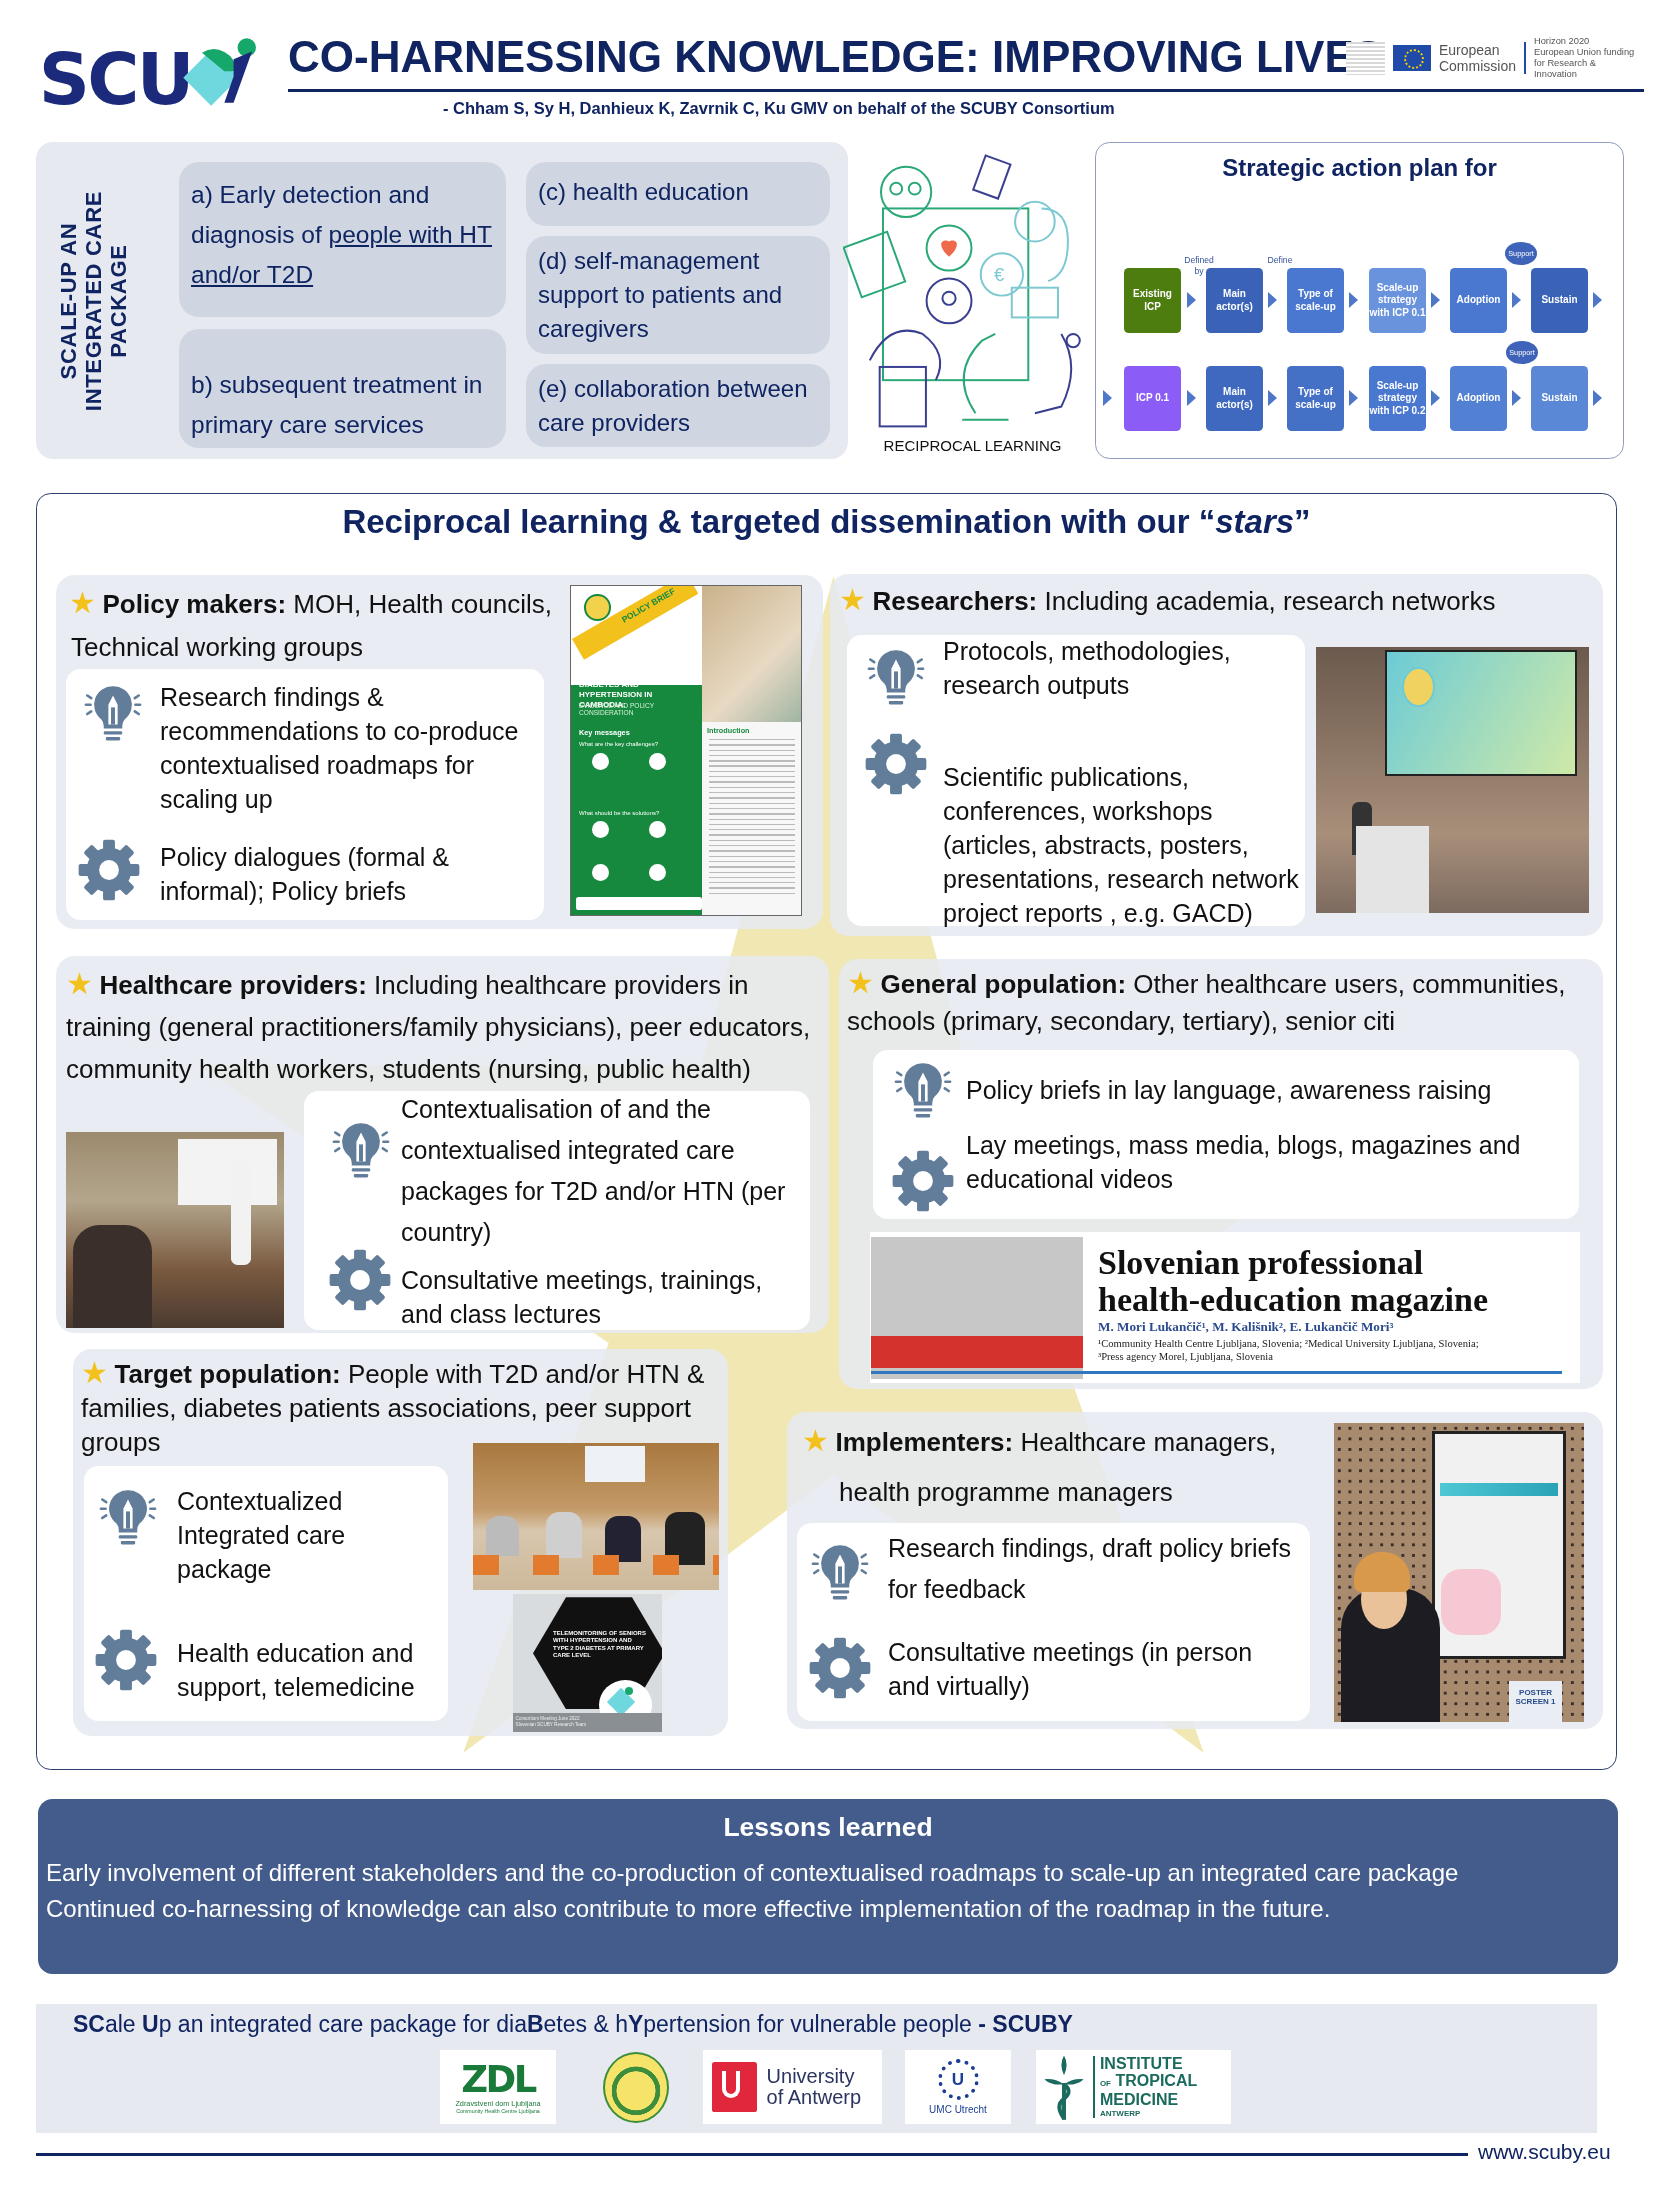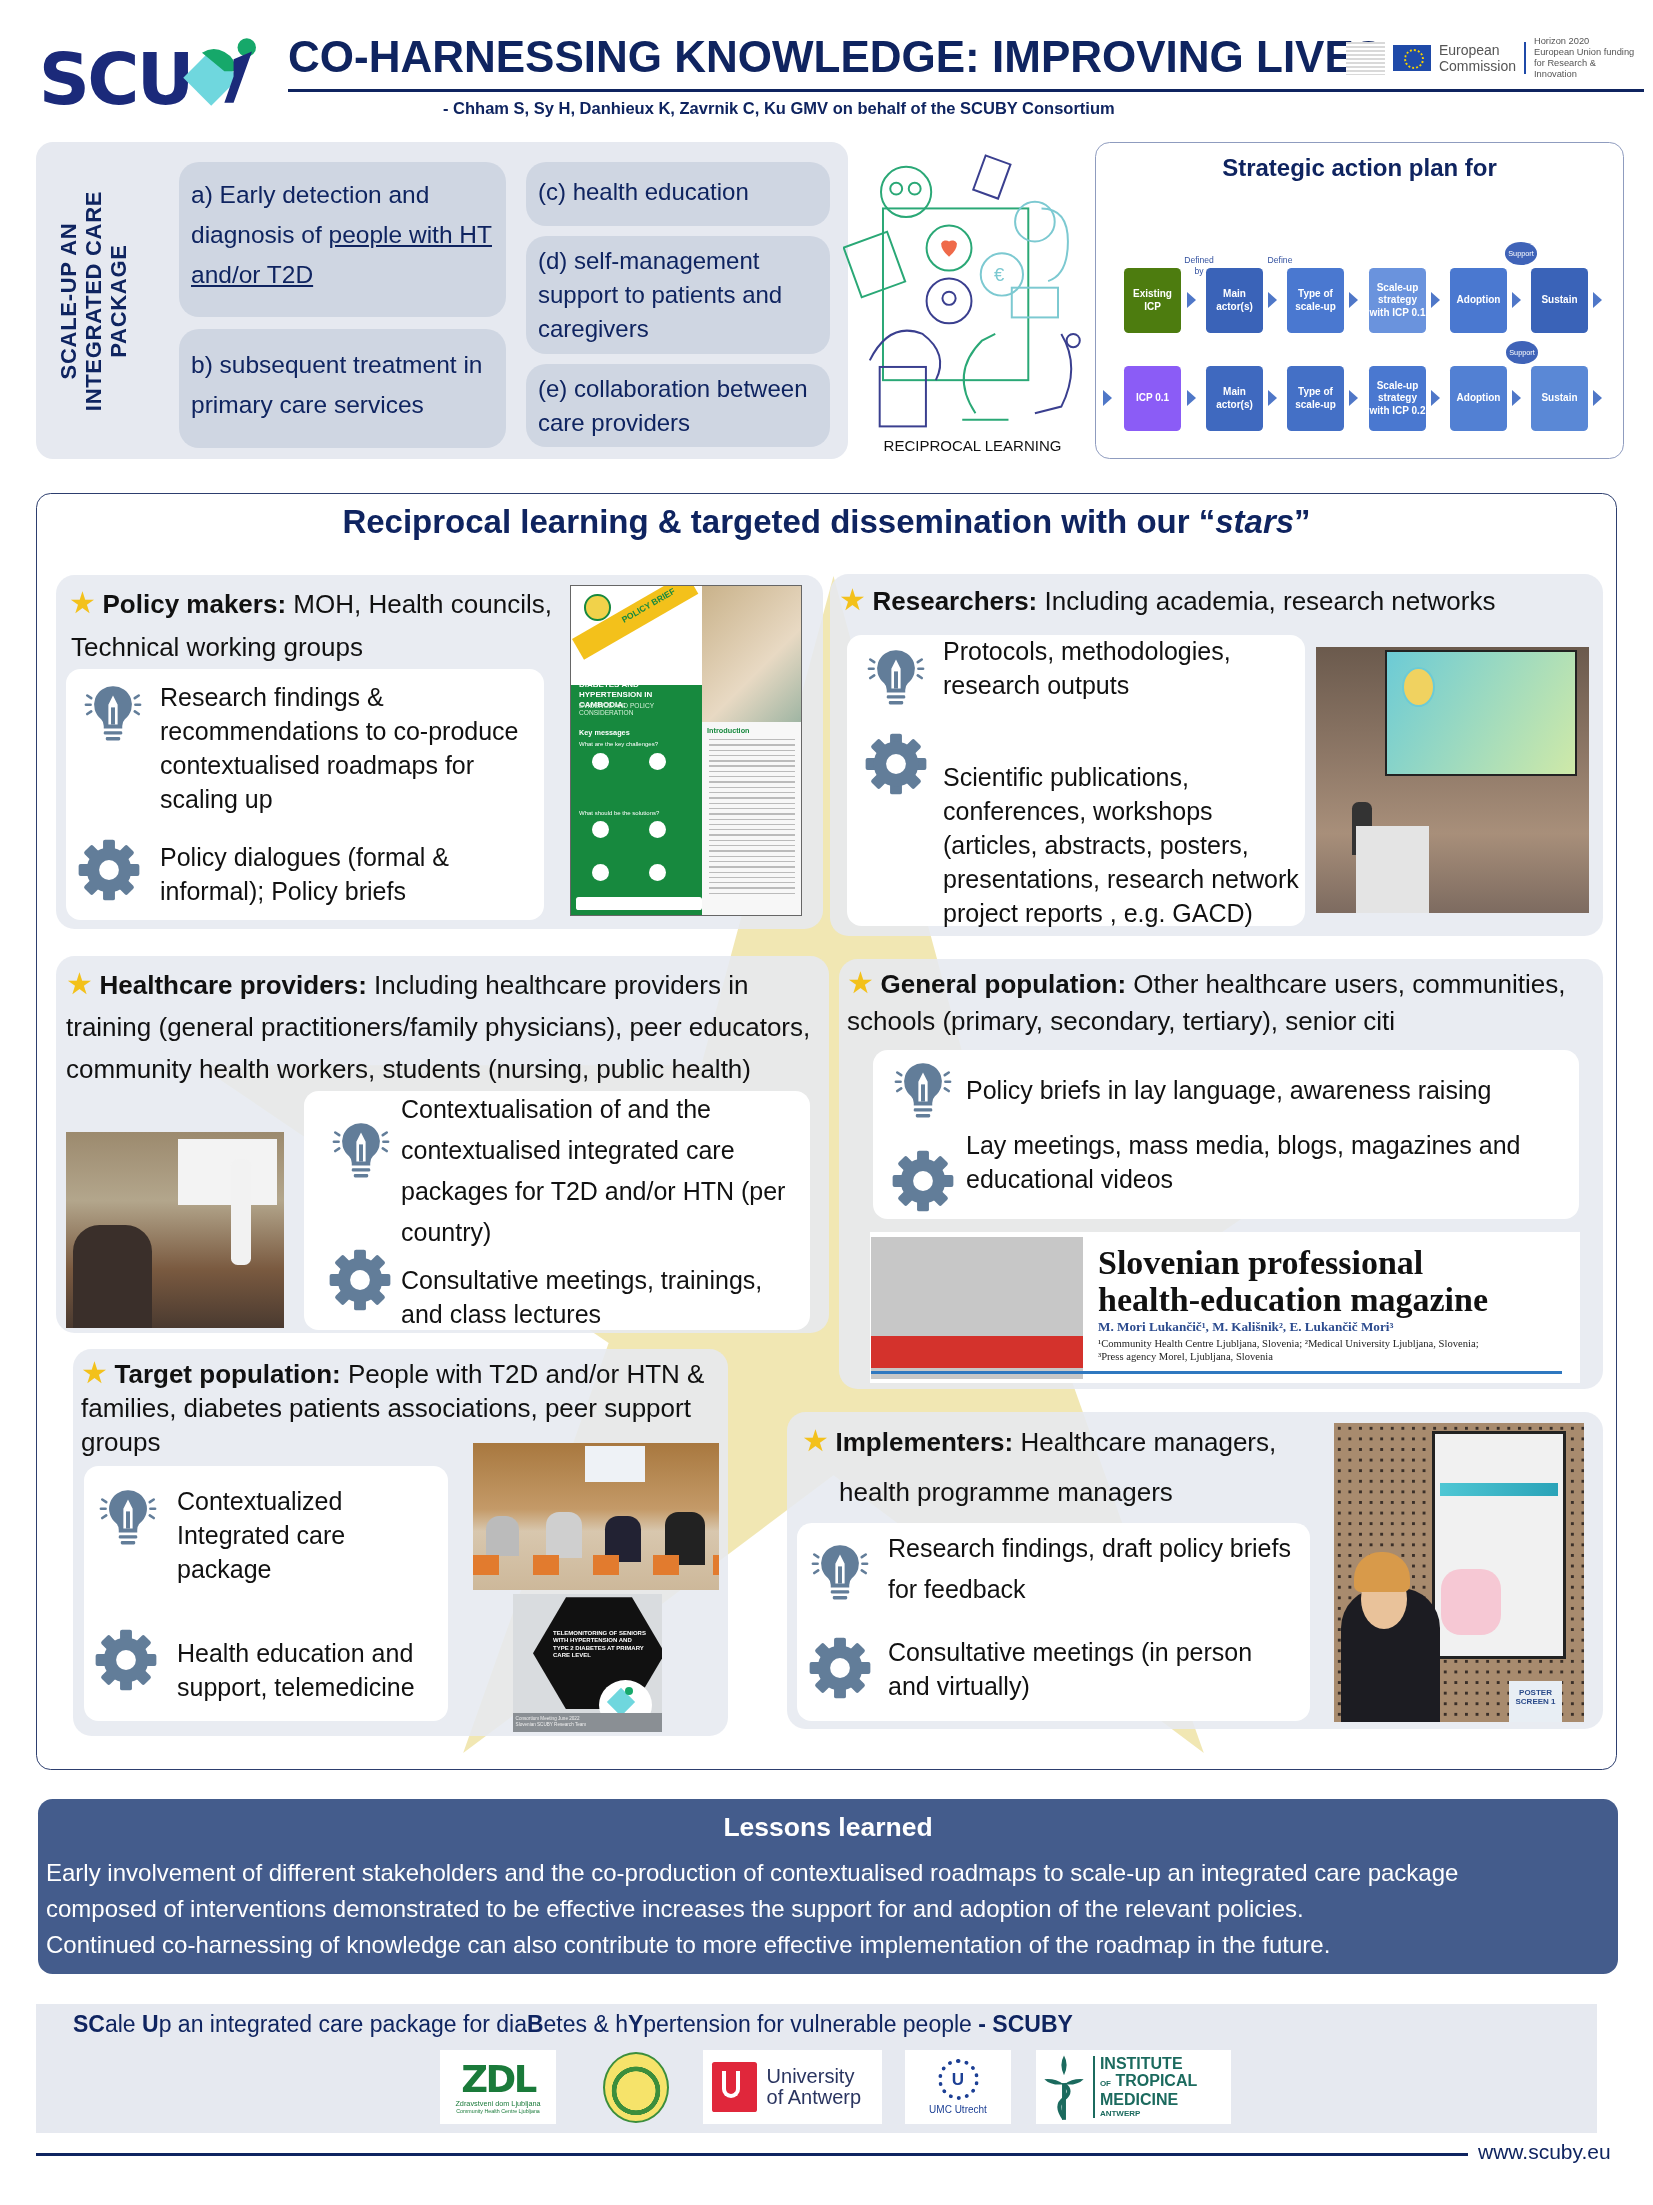--- a/index.html
+++ b/index.html
@@ -98,21 +98,21 @@
 <div class="abs" id="icp-vert">
   <div class="vt">
     <div>SCALE-UP AN</div>
     <div>INTEGRATED CARE</div>
     <div>PACKAGE</div>
   </div>
 </div>
 <div class="icp-box" style="left:179px;top:162px;width:327px;height:155px;">
   <span>a) Early detection and diagnosis of </span><span class="u">people with HT and/or T2D</span>
 </div>
-<div class="icp-box" style="left:179px;top:329px;width:327px;height:119px;padding-top:16px;">b) subsequent treatment in primary care services</div>
+<div class="icp-box" style="left:179px;top:329px;width:327px;height:119px;padding-top:36px;">b) subsequent treatment in primary care services</div>
 <div class="icp-box small" style="left:526px;top:162px;width:304px;height:64px;padding-top:13.2px;">(c) health education</div>
 <div class="icp-box small" style="left:526px;top:236px;width:304px;height:118px;padding-top:8px;">(d) self-management support to patients and caregivers</div>
 <div class="icp-box small" style="left:526px;top:364px;width:304px;height:83px;padding-top:8px;">(e) collaboration between care providers</div>
 
 <div class="abs" id="illus">
   <svg width="255" height="284" viewBox="0 0 385 430" fill="none" stroke-width="3">
     <rect x="60" y="90" width="220" height="260" stroke="#2aa876"></rect>
     <circle cx="95" cy="65" r="38" stroke="#2aa876"></circle>
     <circle cx="80" cy="60" r="9" stroke="#2aa876"></circle>
       <circle cx="108" cy="60" r="9" stroke="#2aa876"></circle>
@@ -466,21 +466,20 @@
   <div style="position:absolute;left:6.6px;top:165px;width:99px;height:134px;background:#1c1c22;border-radius:40px 40px 0 0;"></div>
   <div style="position:absolute;left:26.5px;top:146px;width:46px;height:60px;background:#e9c29a;border-radius:50%;"></div>
   <div style="position:absolute;left:20px;top:129px;width:56px;height:40px;background:#d89a4a;border-radius:26.5px 26.5px 6.6px 6.6px;"></div>
   <div style="position:absolute;left:175px;top:258px;width:53px;height:41px;background:#e8eef4;color:#2b4b8a;font-size:8px;font-weight:bold;text-align:center;padding-top:6.6px;">POSTER SCREEN 1</div>
 </div>
 
 <div class="abs" id="lessons"></div>
 <div class="abs" id="lessons-title">Lessons learned</div>
 <div class="abs" id="lessons-text">
   <div>Early involvement of different stakeholders and the co-production of contextualised roadmaps to scale-up an integrated care package</div>
-  <div>composed of interventions demonstrated to be effective increases the support for and adoption of the relevant policies.</div>
   <div>Continued co-harnessing of knowledge can also contribute to more effective implementation of the roadmap in the future.</div>
 </div>
 
 <div class="abs" id="partners"></div>
 <div class="abs" id="partners-title"><b>SC</b><span>ale </span><b>U</b><span>p an integrated care package for dia</span><b>B</b><span>etes &amp; h</span><b>Y</b><span>pertension for vulnerable people </span><b>- SCUBY</b></div>
 
 <div class="logo-box" style="left:440px;top:2050px;width:116px;height:74px;flex-direction:column;">
   <div style="font-family:'DejaVu Sans',sans-serif;font-weight:bold;font-size:37px;color:#1a7a3a;letter-spacing:-2.6px;line-height:38px;">ZDL</div>
   <div style="font-size:7.3px;color:#1a7a3a;">Zdravstveni dom Ljubljana</div>
   <div style="font-size:5.3px;color:#1a7a3a;">Community Health Centre Ljubljana</div>

